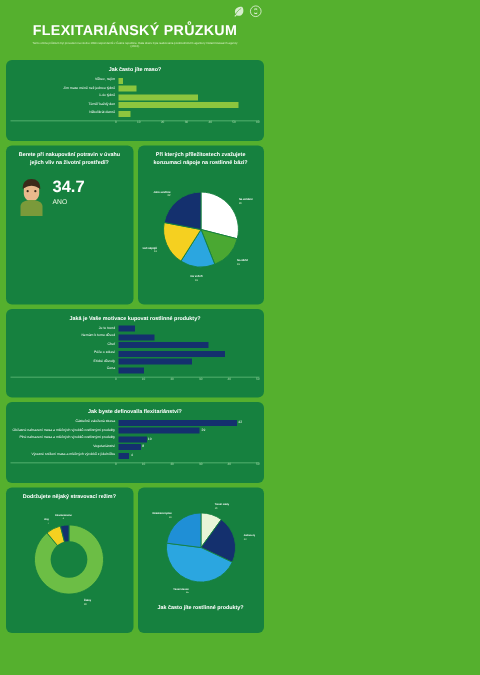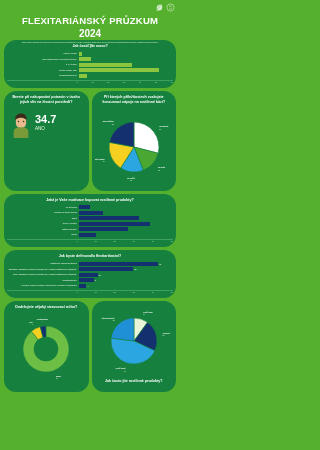--- a/index.html
+++ b/index.html
@@ -20,21 +20,21 @@
     font-size: 9.5px; font-weight: bold; color: #ffffff;
     letter-spacing: .2px; line-height: 1.15;
   }
   .year { font-size: 10px; font-weight: bold; color: #ffffff; line-height: 1.3; }
   .disclaimer {
     margin-top: 1px; font-size: 1.9px; color: #d6f0c4;
     line-height: 1.35; padding: 0 14px;
   }
 
   
-  .panel { background: #16813f; border-radius: 12px; margin: 0 4px 3px; padding: 4px 3px 5px; }
+  .panel { background: #16813f; border-radius: 4px; margin: 0 4px 3px; padding: 4px 3px 11px; }
   .panel-title {
     font-size: 3.6px; font-weight: bold; color: #ffffff;
     text-align: center; line-height: 1.3; margin-bottom: 3px; padding: 0 4px;
   }
   .row2 { display: flex; gap: 3px; margin: 0 4px 3px; }
   .row2 > .panel { margin: 0; flex: 1 1 0; min-width: 0; }
 
   
   .hbar { display: flex; flex-direction: column; gap: 1.5px; }
   .hbar-row { display: flex; align-items: center; gap: 2px; }
@@ -82,21 +82,20 @@
         <path d="M19 4c-7 0-12 3-12 9 0 2 .7 3.6 1.8 4.7L6 20.5l1.4 1.4 2.8-2.8C11.3 19.7 12.6 20 14 20c5 0 8-4 8-9 0-3-1-7-3-7z" fill="#ffffff" opacity=".85"></path>
         <path d="M8 18C10 13 14 9 18 7" stroke="#55b02e" stroke-width="1.2" fill="none"></path>
       </svg>
       <svg class="logo-mark" viewBox="0 0 24 24">
         <circle cx="12" cy="12" r="9.5" fill="none" stroke="#ffffff" stroke-width="1.6" opacity=".85"></circle>
         <rect x="9.5" y="7" width="5" height="10" fill="#ffffff" opacity=".85"></rect>
         <circle cx="12" cy="12" r="3.2" fill="#55b02e"></circle>
       </svg>
     </div>
     <div class="title">FLEXITARIÁNSKÝ PRŮZKUM</div>
-    <div class="year">2024</div>
     <div class="disclaimer">Tento online průzkum byl proveden na vzorku 1098 respondentů v České republice. Data sběru byla realizována prostřednictvím agentury Instant Research agency (2024).</div>
   </div>
 
   <div class="panel">
     <div class="panel-title">Jak často jíte maso?</div>
     <div class="hbar" id="chart-meat">
         <div class="hbar-row">
           <div class="hbar-label">Vůbec, nejím</div>
           <div class="hbar-track">
             <div class="hbar-fill" style="width: 3.33333%;"></div>

